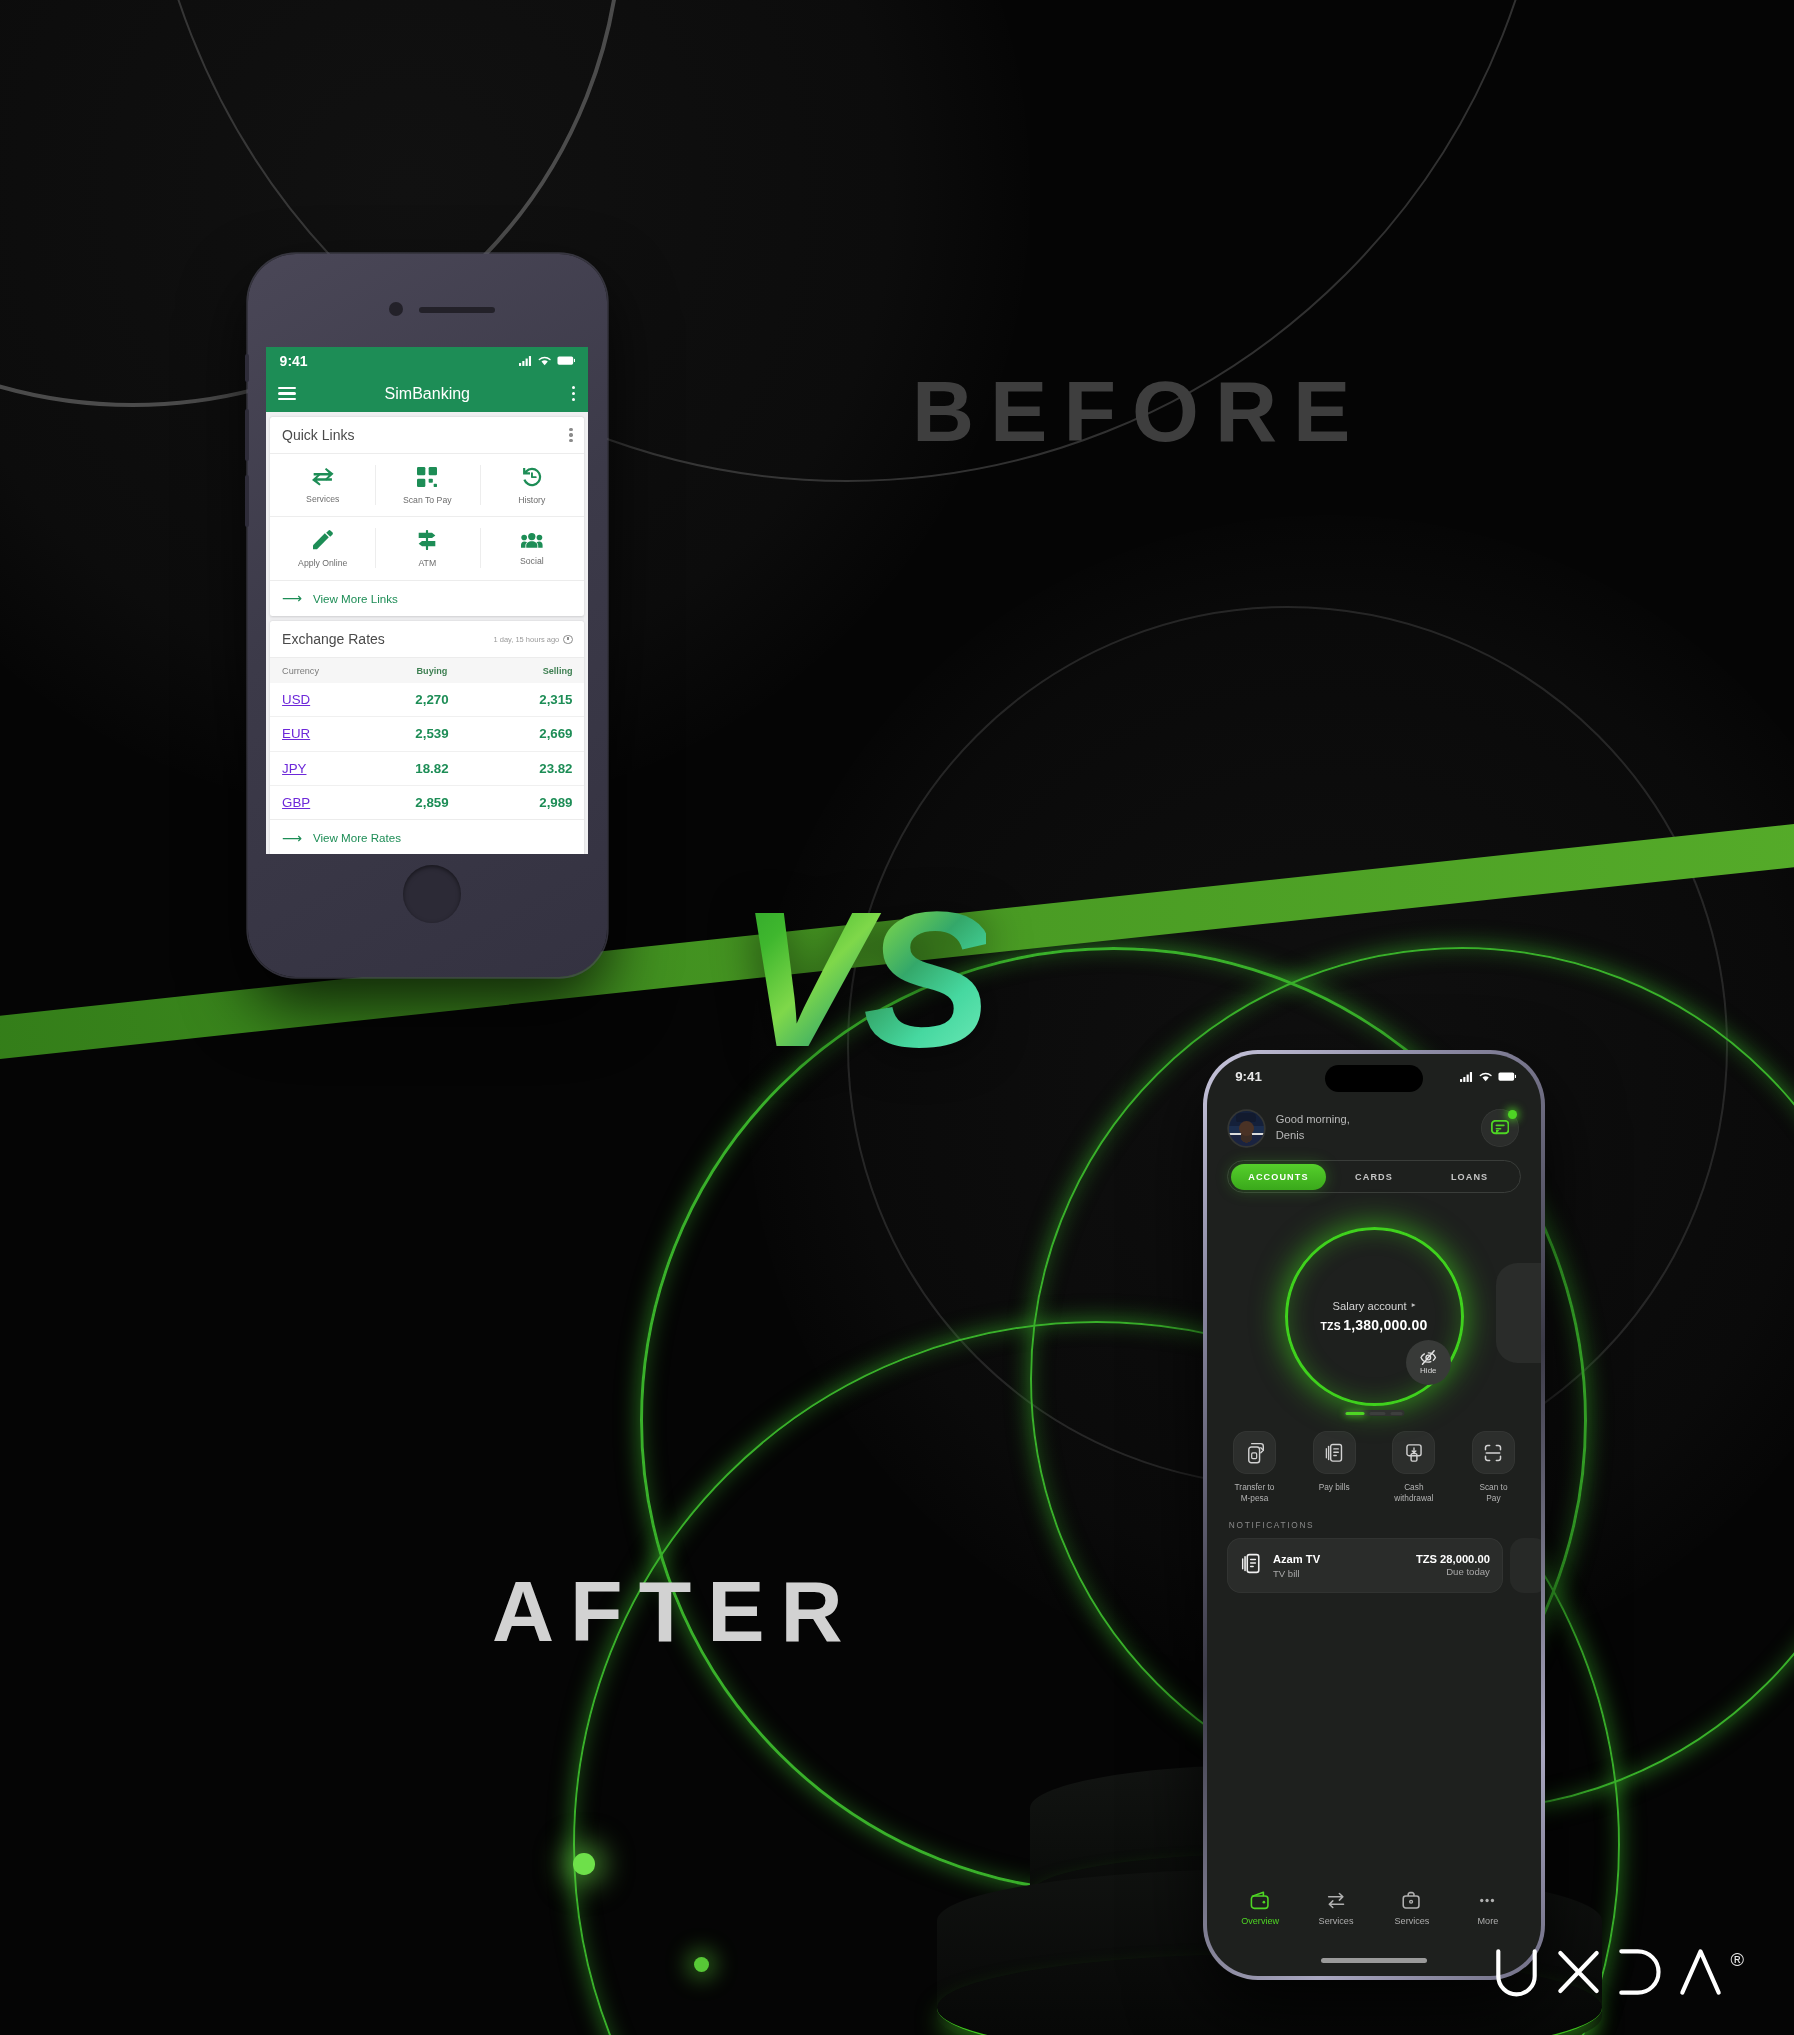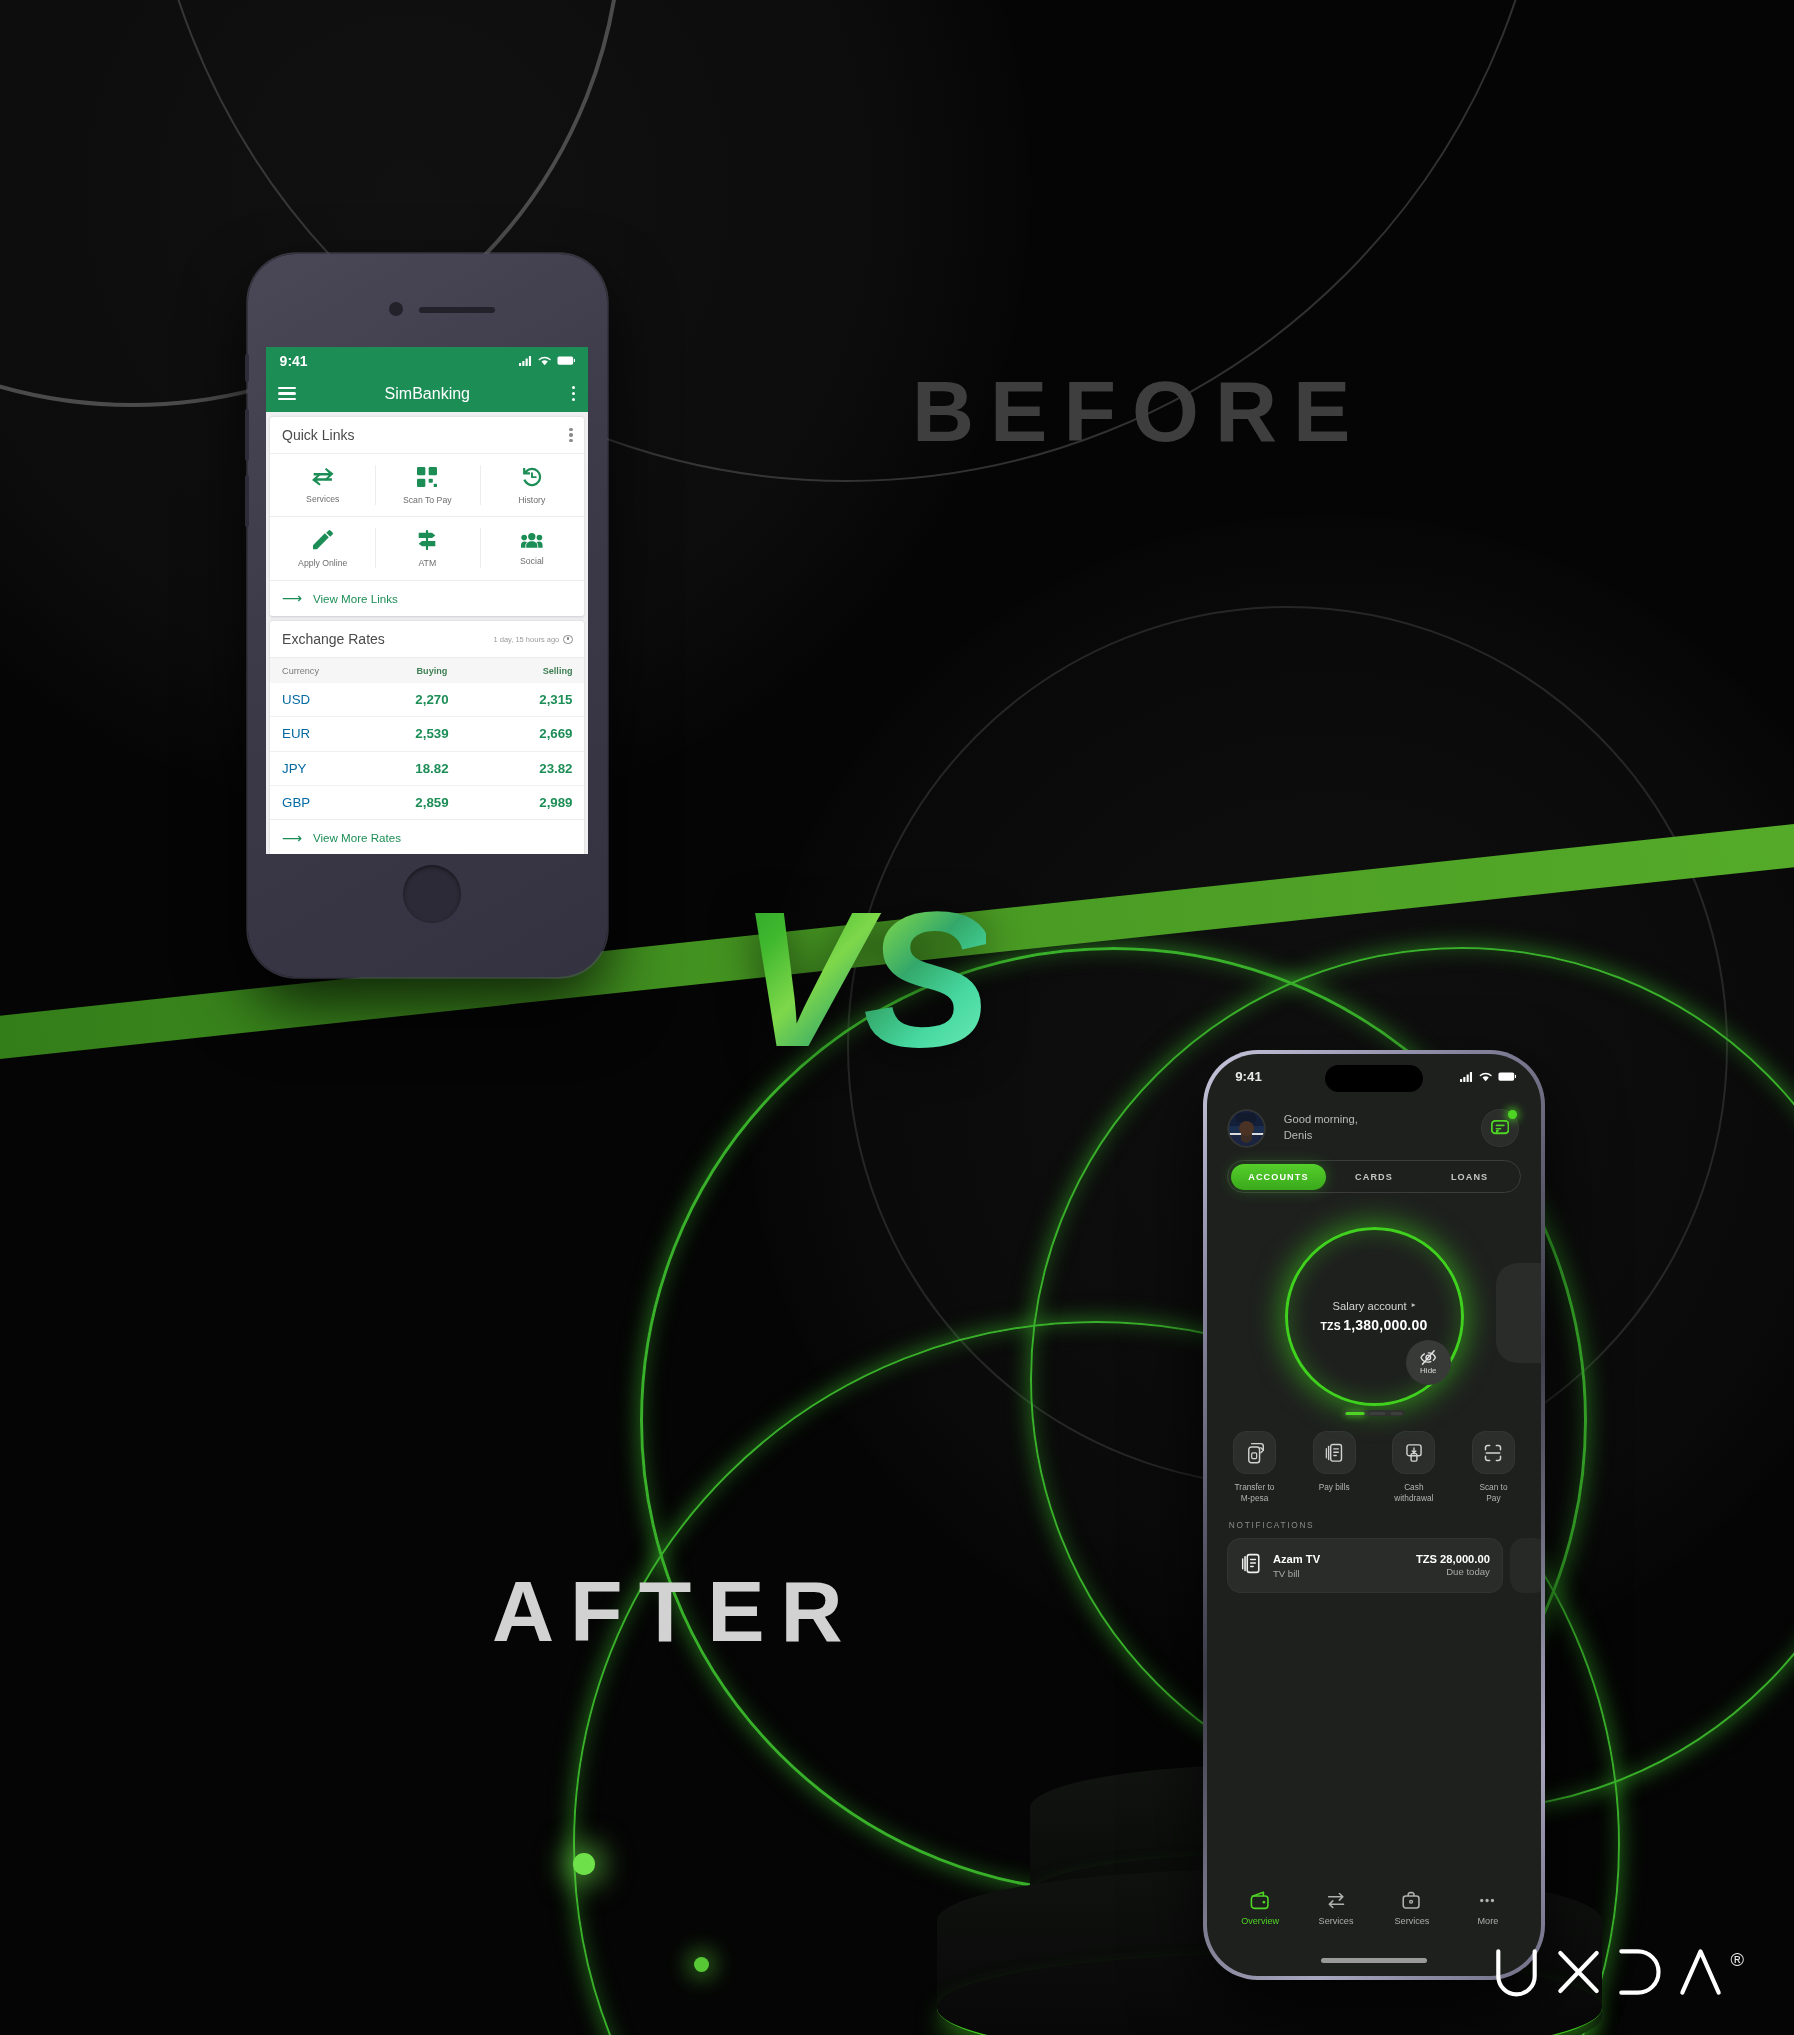--- a/index.html
+++ b/index.html
@@ -146,21 +146,21 @@
     background:#f6f6f6; padding:7.5px 11.6px; font-size:9.1px;
   }
   .rates-head span:nth-child(1){ color:#7b7b7b; }
   .rates-head span:nth-child(2){ color:#3e7f52; text-align:center; font-weight:bold; }
   .rates-head span:nth-child(3){ color:#3e7f52; text-align:right; font-weight:bold; }
   .rate-row {
     display:grid; grid-template-columns:1.1fr 1fr 1fr; align-items:center;
     padding:9.1px 11.6px; font-size:13.3px;
   }
   .rate-row + .rate-row { border-top:0.8px solid #f0f0f0; }
-  .rate-row .cur { color:#0369a1; }
+  .rate-row .cur { color:#6d28d9;text-decoration:underline; }
   .rate-row .buy { color:#1d8d56; text-align:center; font-weight:bold; }
   .rate-row .sell{ color:#1d8d56; text-align:right; font-weight:bold; }
 
   
   #after-phone {
     position:absolute; left:1203px; top:1050px;
     width:342px; height:930px;
     border-radius:55px;
     background:linear-gradient(135deg,#c9c7dd 0%,#8d8ba5 18%,#3b3a47 50%,#a9a7c0 82%,#6e6c83 100%);
     padding:4.2px;
@@ -174,21 +174,21 @@
   .a-status {
     height:45px; display:flex; align-items:center; justify-content:space-between;
     padding:0 25px 0 28px; font-size:13.3px; font-weight:bold; position:relative;
   }
   .dynamic-island {
     position:absolute; left:50%; top:10.8px; transform:translateX(-50%);
     width:98px; height:27.4px; border-radius:16px; background:#000;
   }
   .a-status-right { display:flex; align-items:center; gap:5px; }
 
-  .a-greet { display:flex; align-items:center; padding:10px 21.6px 0 21.6px; gap:20px; }
+  .a-greet { display:flex; align-items:center; padding:10px 21.6px 0 21.6px; gap:12px; }
   .avatar {
     width:35px; height:35px; border-radius:50%; flex:none;
     background:
       radial-gradient(circle at 50% 74%, #3b2c24 0 18%, rgba(0,0,0,0) 19%),
       linear-gradient(#14203a 0 44%, #1b2d4d 44% 62%, #dcdcdc 62% 68%, #1a2340 68% 100%),
       #96a8c2;
     box-shadow:0 0 0 1.7px rgba(255,255,255,.10);
     position:relative; overflow:hidden;
   }
   .avatar::before {

